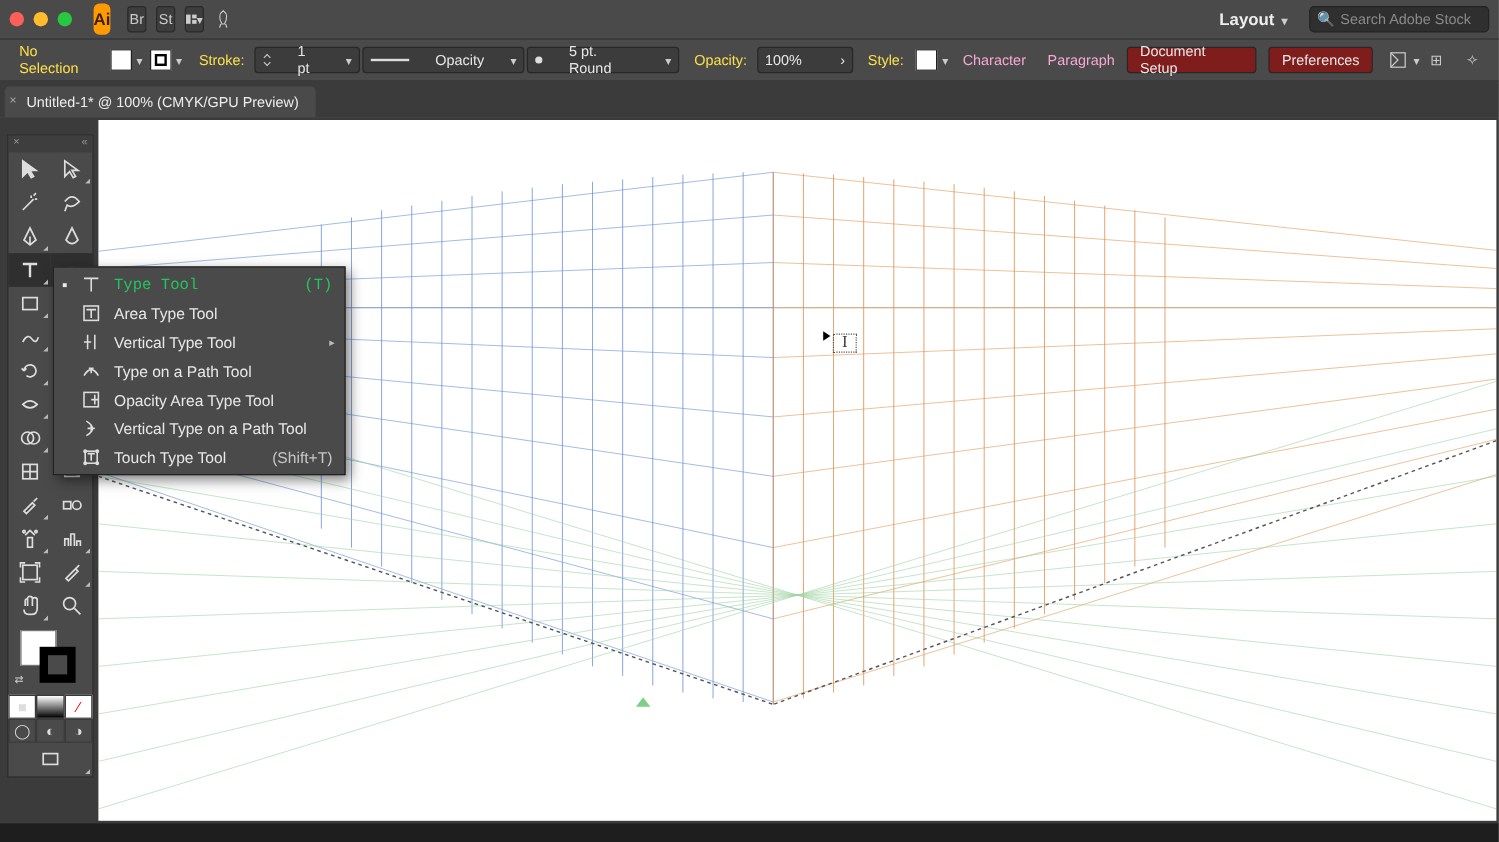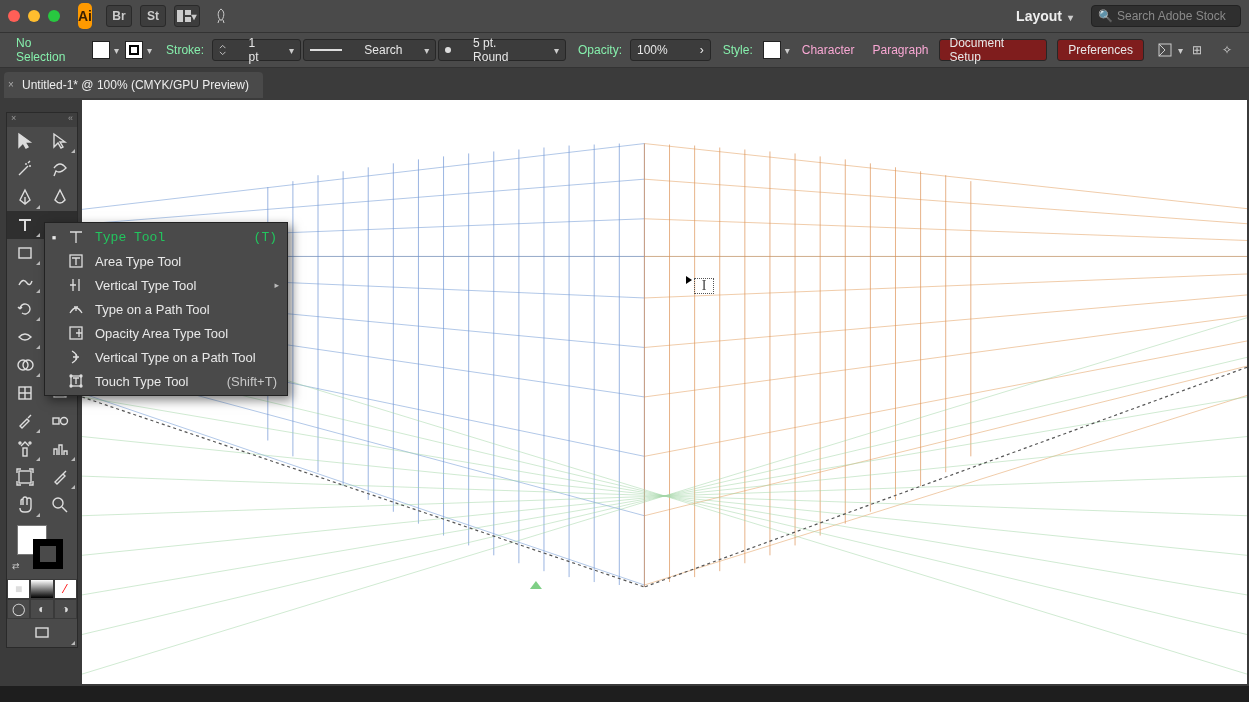--- a/index.html
+++ b/index.html
@@ -14,39 +14,39 @@
   .traffic span { width: 12px; height: 12px; border-radius: 50%; display: inline-block; }
   .traffic .r { background: #ff5f57; }
   .traffic .y { background: #ffbd2e; }
   .traffic .g { background: #28c840; }
   .ai-logo {
     width: 14px; height: 26px; background: #ff9a00; border-radius: 5px; display:flex;
     align-items:center; justify-content:center; color:#3a1f00; font-weight:bold; font-size:14px;
     margin-right: 14px;
   }
   .top-btn {
-    width: 26px; height: 22px; background:#3d3d3d; border:1px solid #2a2a2a; border-radius:3px;
+    width: 16px; height: 22px; background:#3d3d3d; border:1px solid #2a2a2a; border-radius:3px;
     display:flex; align-items:center; justify-content:center; margin-right:8px; color:#ccc;
-    font-size:12px; font-weight:bold;
+    font-size:12px; font-weight:normal;
   }
   .top-spacer { flex:1; }
   .workspace-switch { color:#eee; font-weight:600; font-size:14px; display:flex; align-items:center; gap:6px; margin-right:18px; }
   .chev-down::after { content:"▾"; font-size:10px; color:#ccc; }
   .search-bar {
     background:#2f2f2f; border:1px solid #222; border-radius:4px; height:22px;
     display:flex; align-items:center; padding:0 6px; color:#8a8a8a; font-size:12px; width:150px;
   }
   .search-bar .mag { margin-right:4px; }
 
   
   .ctrlbar {
     height: 36px; background:#4a4a4a; border-top:1px solid #333; border-bottom:1px solid #333;
     display:flex; align-items:center; color:#e8e8e8; font-size:12px; padding:0 6px; gap:2px;
   }
-  .ctrl-label { margin:0 6px 0 10px; color:#86efac; }
+  .ctrl-label { margin:0 6px 0 10px; color:#fde047; }
   .swatch { width:18px; height:18px; border:1px solid #222; display:inline-block; }
   .swatch.white { background:#fff; }
   .swatch.blackline { background:#fff; position:relative; }
   .swatch.blackline::after{content:"";position:absolute;inset:3px;border:2px solid #000;}
   .mini-sel { display:flex; align-items:center; gap:4px; padding:0 2px; }
   .dd { display:flex; align-items:center; gap:22px; background:#3c3c3c; border:1px solid #272727; border-radius:3px; height:22px; padding:0 6px; }
   .dd.wide { min-width:92px; }
   .dd .bar { width:36px; height:0; border-top:2px solid #ddd;}
   .linklike { margin:0 8px; color:#f9a8d4; cursor:default; }
   .btn-chip { background:#7f1d1d; border:1px solid #272727; border-radius:3px; height:22px; padding:0 10px; display:flex; align-items:center; }
@@ -182,21 +182,21 @@
   <span class="ctrl-label">Stroke:</span>
   <span class="dd">
     <svg width="8" height="14" viewBox="0 0 8 14">
         <path d="M1 5 L4 2 L7 5 M1 9 L4 12 L7 9" stroke="#ccc" fill="none"></path>
       </svg>
     <span>1 pt</span>
     <span class="chev-down"></span>
   </span>
   <span class="dd wide">
       <span class="bar"></span>
-      <span>Search</span>
+      <span>Opacity</span>
       <span class="chev-down"></span>
     </span>
   <span class="dd wide">
       <span style="width:6px;height:6px;border-radius:50%;background:#ddd;"></span>
       <span>5 pt. Round</span>
       <span class="chev-down"></span>
     </span>
   <span class="ctrl-label">Opacity:</span>
   <span class="dd">
       <span>100%</span>

